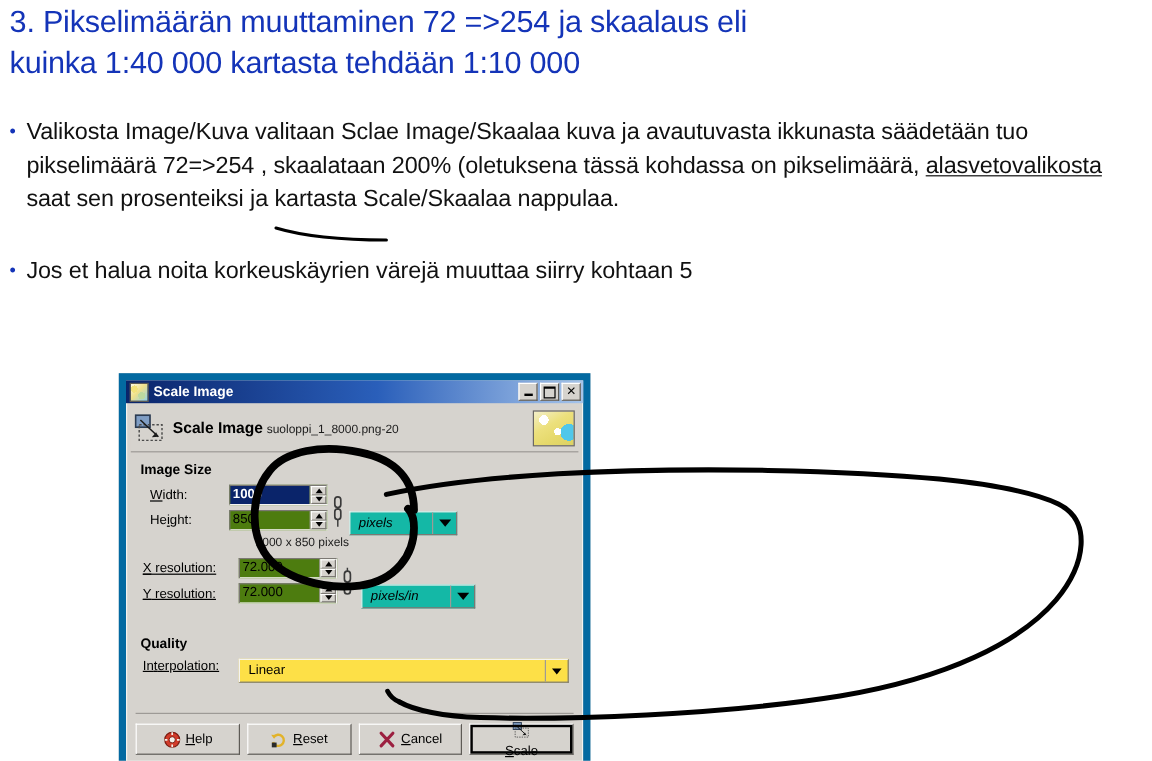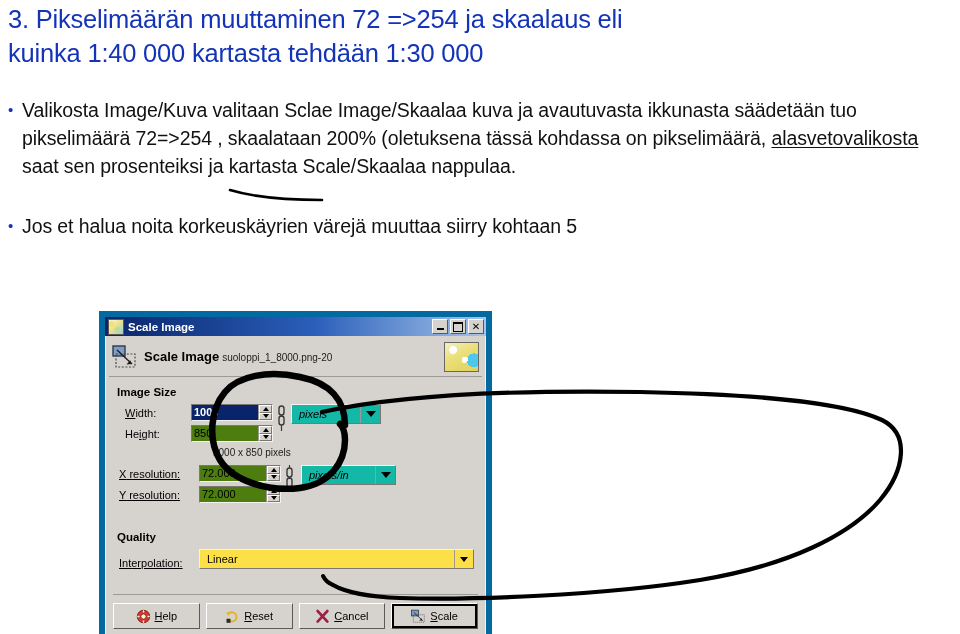--- a/index.html
+++ b/index.html
@@ -289,28 +289,28 @@
     border-left: 5px solid transparent;
     border-right: 5px solid transparent;
     border-top: 6px solid #000;
   }
 
   .size-sub {
     font-size: 10px;
     margin: 1px 0 7px 96px;
     color: #1c1c1c;
   }
-  .stack-wrap { display: flex; align-items: flex-start; }
+  .stack-wrap { display: flex; align-items: flex-end; }
   .stack-col { display: flex; flex-direction: column; }
   .pixels-combo-wrap { margin-left: 2px; }
   .res-combo-wrap { margin-left: 4px; }
 
   .interp-row {
     display: flex;
-    align-items: flex-end;
+    align-items: flex-start;
     margin-top: 4px;
   }
   .interp-combo {
     flex: 1 1 auto;
     height: 20px;
     border: 1px solid;
     border-color: #f4f3f1 #7b7873 #7b7873 #f4f3f1;
     background: #fde047;
     display: flex;
     align-items: center;
@@ -351,30 +351,31 @@
     display: flex;
     align-items: center;
     justify-content: center;
     gap: 4px;
     font-size: 11px;
     box-sizing: border-box;
   }
   .dlg-btn.default {
     outline: 2px solid #000;
     outline-offset: -3px;
+    flex-direction: column;
   }
   .dlg-btn .blabel u { text-decoration: underline; }
   .btn-icon { width: 15px; height: 15px; flex: 0 0 auto; }
 </style>
 </head>
 <body>
 
 <div class="slide-heading">
   <div>3. Pikselimäärän muuttaminen 72 =&gt;254 ja skaalaus eli</div>
-  <div>kuinka 1:40 000 kartasta tehdään 1:30 000</div>
+  <div>kuinka 1:40 000 kartasta tehdään 1:10 000</div>
 </div>
 
 <div class="bullets">
 
   <div class="bullet-row">
     <span class="bullet-dot">•</span>
     <span class="bullet-text"><span>Valikosta Image/Kuva valitaan Sclae Image/Skaalaa kuva ja avautuvasta ikkunasta säädetään tuo pikselimäärä 72=&gt;254 , skaalataan 200% (oletuksena tässä kohdassa on pikselimäärä, </span><span class="ul-word">alasvetovalikosta</span><span> saat sen prosenteiksi ja kartasta Scale/Skaalaa nappulaa.</span></span>
   </div>
 
   <div class="bullet-gap"></div>

